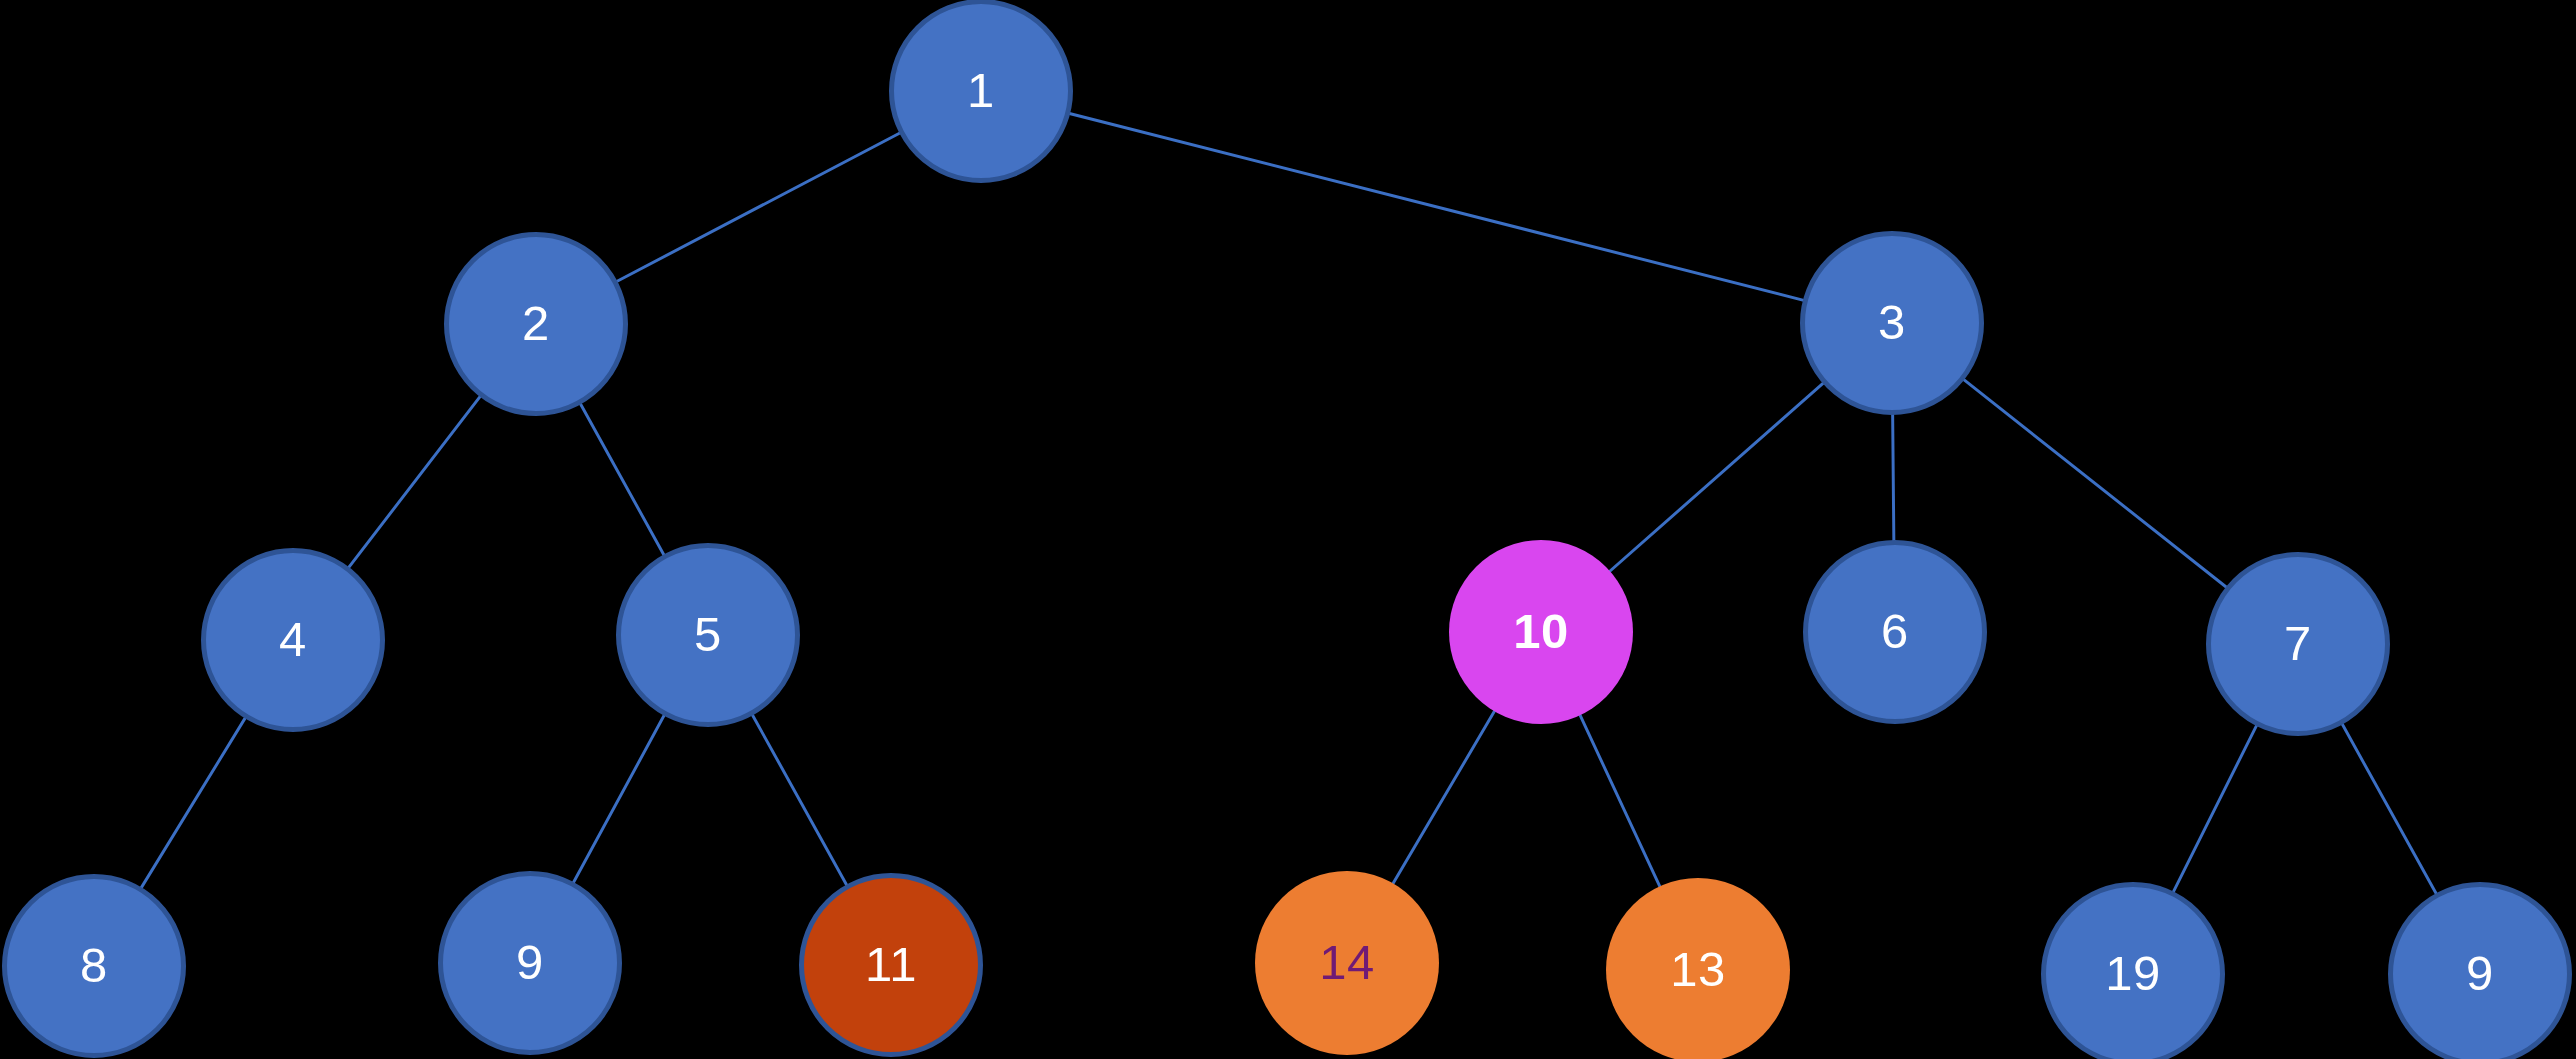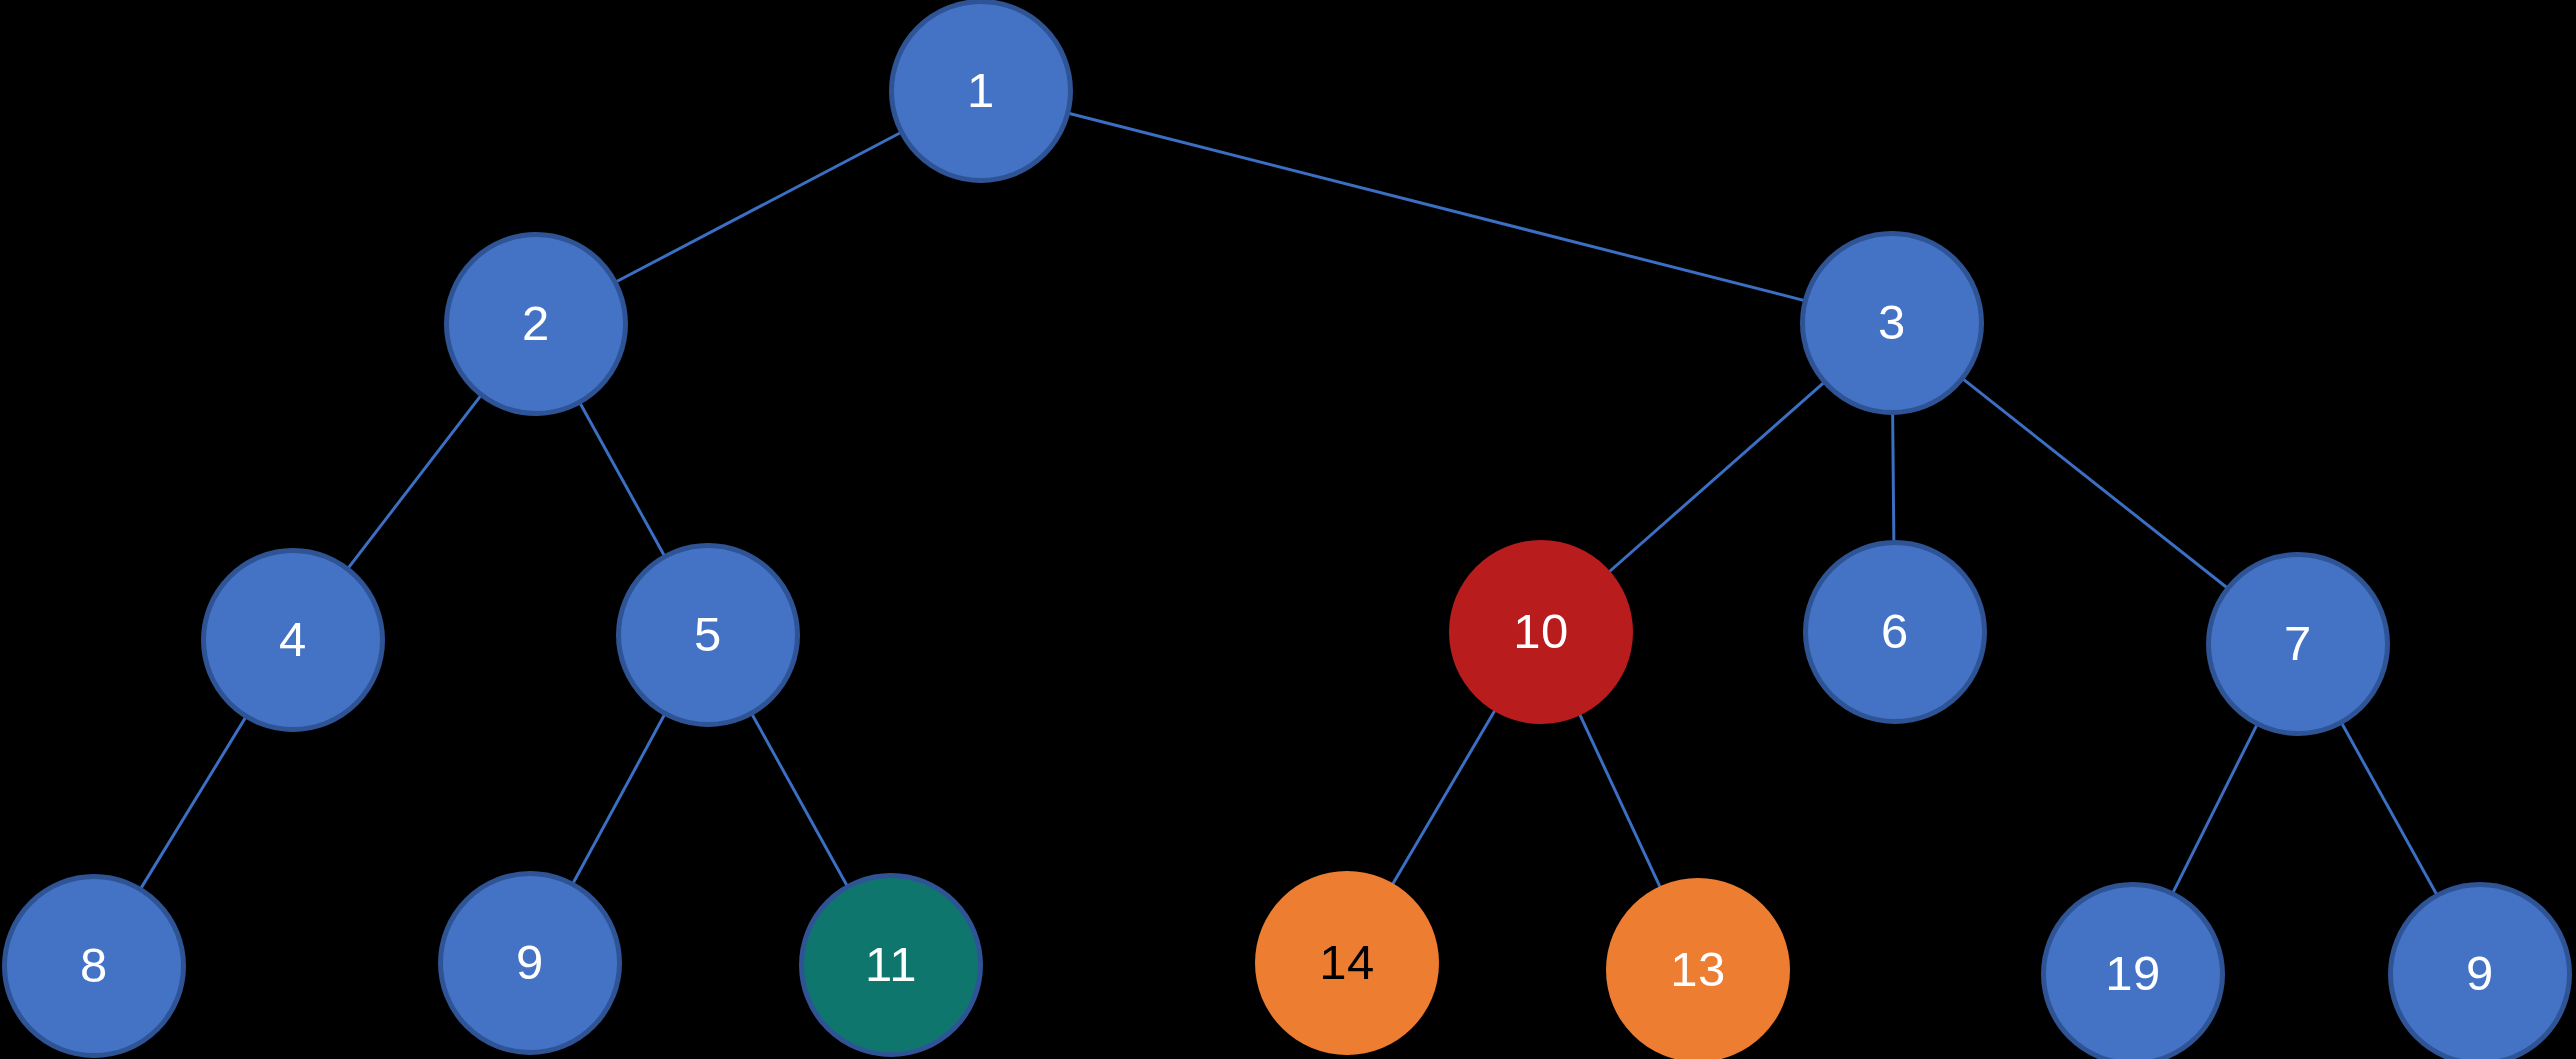--- a/index.html
+++ b/index.html
@@ -86,39 +86,39 @@
       </div>
       <div class="node blue" style="left: 1800px; top: 231px; width: 184px; height: 184px; background: rgb(68, 114, 196); border-color: rgb(46, 84, 150); color: rgb(255, 255, 255);">
         <span class="node-label">3</span>
       </div>
       <div class="node blue" style="left: 201px; top: 548px; width: 184px; height: 184px; background: rgb(68, 114, 196); border-color: rgb(46, 84, 150); color: rgb(255, 255, 255);">
         <span class="node-label">4</span>
       </div>
       <div class="node blue" style="left: 616px; top: 543px; width: 184px; height: 184px; background: rgb(68, 114, 196); border-color: rgb(46, 84, 150); color: rgb(255, 255, 255);">
         <span class="node-label">5</span>
       </div>
-      <div class="node orange" style="left: 1449px; top: 540px; width: 184px; height: 184px; background: #b91c1c; border-color: rgb(237, 125, 49); color: rgb(255, 255, 255);">
+      <div class="node orange" style="left: 1449px; top: 540px; width: 184px; height: 184px; background: #d946ef; border-color: rgb(237, 125, 49); color: rgb(255, 255, 255); font-weight: bold;">
         <span class="node-label">10</span>
       </div>
       <div class="node blue" style="left: 1803px; top: 540px; width: 184px; height: 184px; background: rgb(68, 114, 196); border-color: rgb(46, 84, 150); color: rgb(255, 255, 255);">
         <span class="node-label">6</span>
       </div>
       <div class="node blue" style="left: 2206px; top: 552px; width: 184px; height: 184px; background: rgb(68, 114, 196); border-color: rgb(46, 84, 150); color: rgb(255, 255, 255);">
         <span class="node-label">7</span>
       </div>
       <div class="node blue" style="left: 2px; top: 874px; width: 184px; height: 184px; background: rgb(68, 114, 196); border-color: rgb(46, 84, 150); color: rgb(255, 255, 255);">
         <span class="node-label">8</span>
       </div>
       <div class="node blue" style="left: 438px; top: 871px; width: 184px; height: 184px; background: rgb(68, 114, 196); border-color: rgb(46, 84, 150); color: rgb(255, 255, 255);">
         <span class="node-label">9</span>
       </div>
-      <div class="node blue" style="left: 799px; top: 873px; width: 184px; height: 184px; background: #0f766e; border-color: rgb(46, 84, 150); color: rgb(255, 255, 255);">
+      <div class="node blue" style="left: 799px; top: 873px; width: 184px; height: 184px; background: #c2410c; border-color: rgb(46, 84, 150); color: rgb(255, 255, 255);">
         <span class="node-label">11</span>
       </div>
-      <div class="node orange" style="left: 1255px; top: 871px; width: 184px; height: 184px; background: rgb(237, 125, 49); border-color: rgb(237, 125, 49); color: #000000;">
+      <div class="node orange" style="left: 1255px; top: 871px; width: 184px; height: 184px; background: rgb(237, 125, 49); border-color: rgb(237, 125, 49); color: #701a75;">
         <span class="node-label">14</span>
       </div>
       <div class="node orange" style="left: 1606px; top: 878px; width: 184px; height: 184px; background: rgb(237, 125, 49); border-color: rgb(237, 125, 49); color: rgb(255, 255, 255);">
         <span class="node-label">13</span>
       </div>
       <div class="node blue" style="left: 2041px; top: 882px; width: 184px; height: 184px; background: rgb(68, 114, 196); border-color: rgb(46, 84, 150); color: rgb(255, 255, 255);">
         <span class="node-label">19</span>
       </div>
       <div class="node blue" style="left: 2388px; top: 882px; width: 184px; height: 184px; background: rgb(68, 114, 196); border-color: rgb(46, 84, 150); color: rgb(255, 255, 255);">
         <span class="node-label">9</span>

